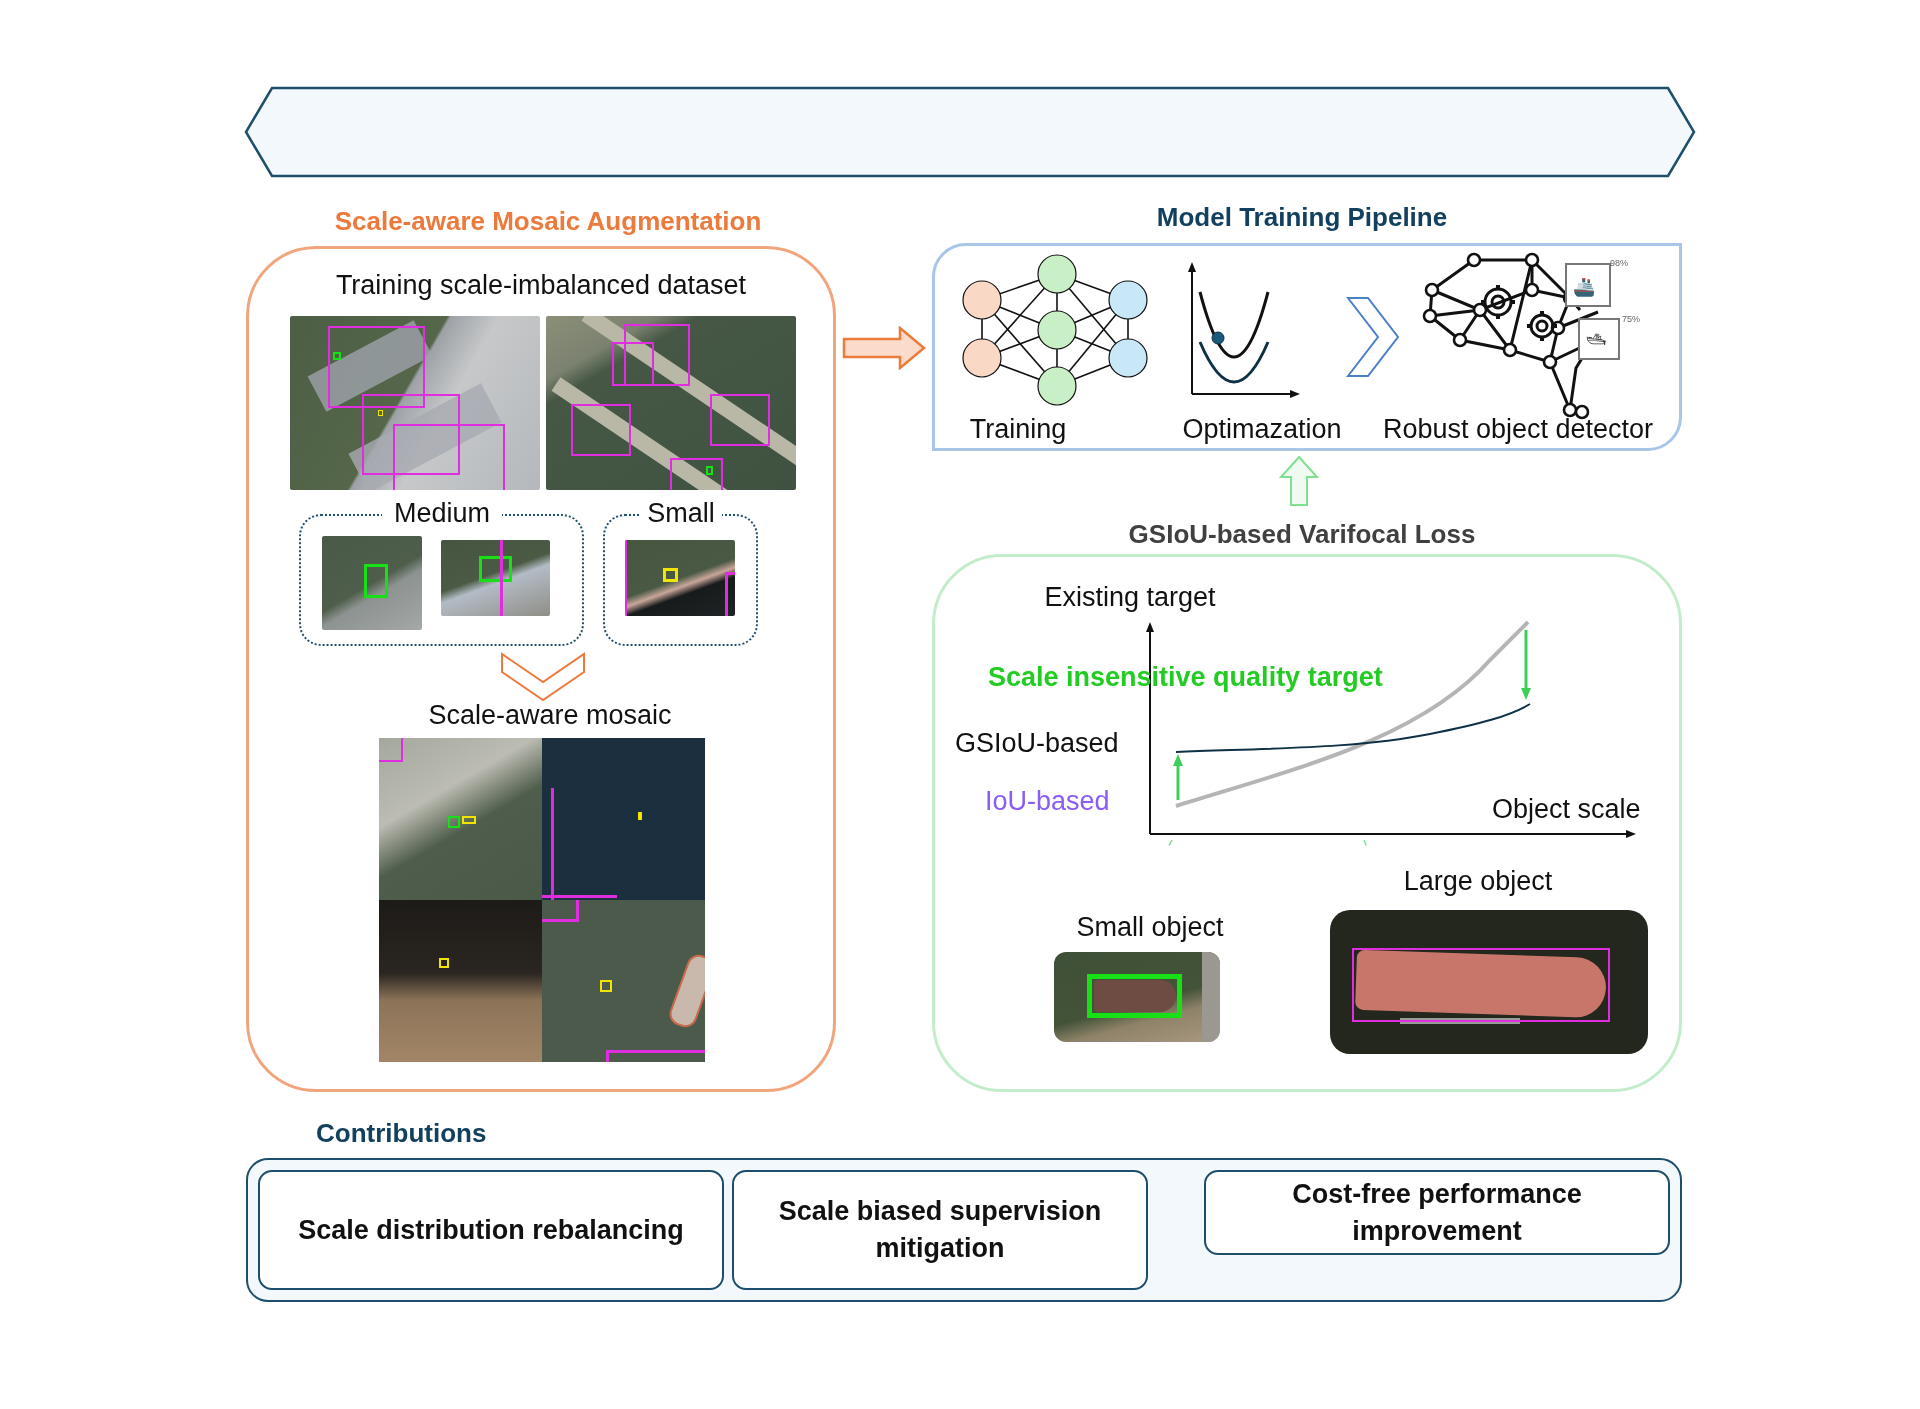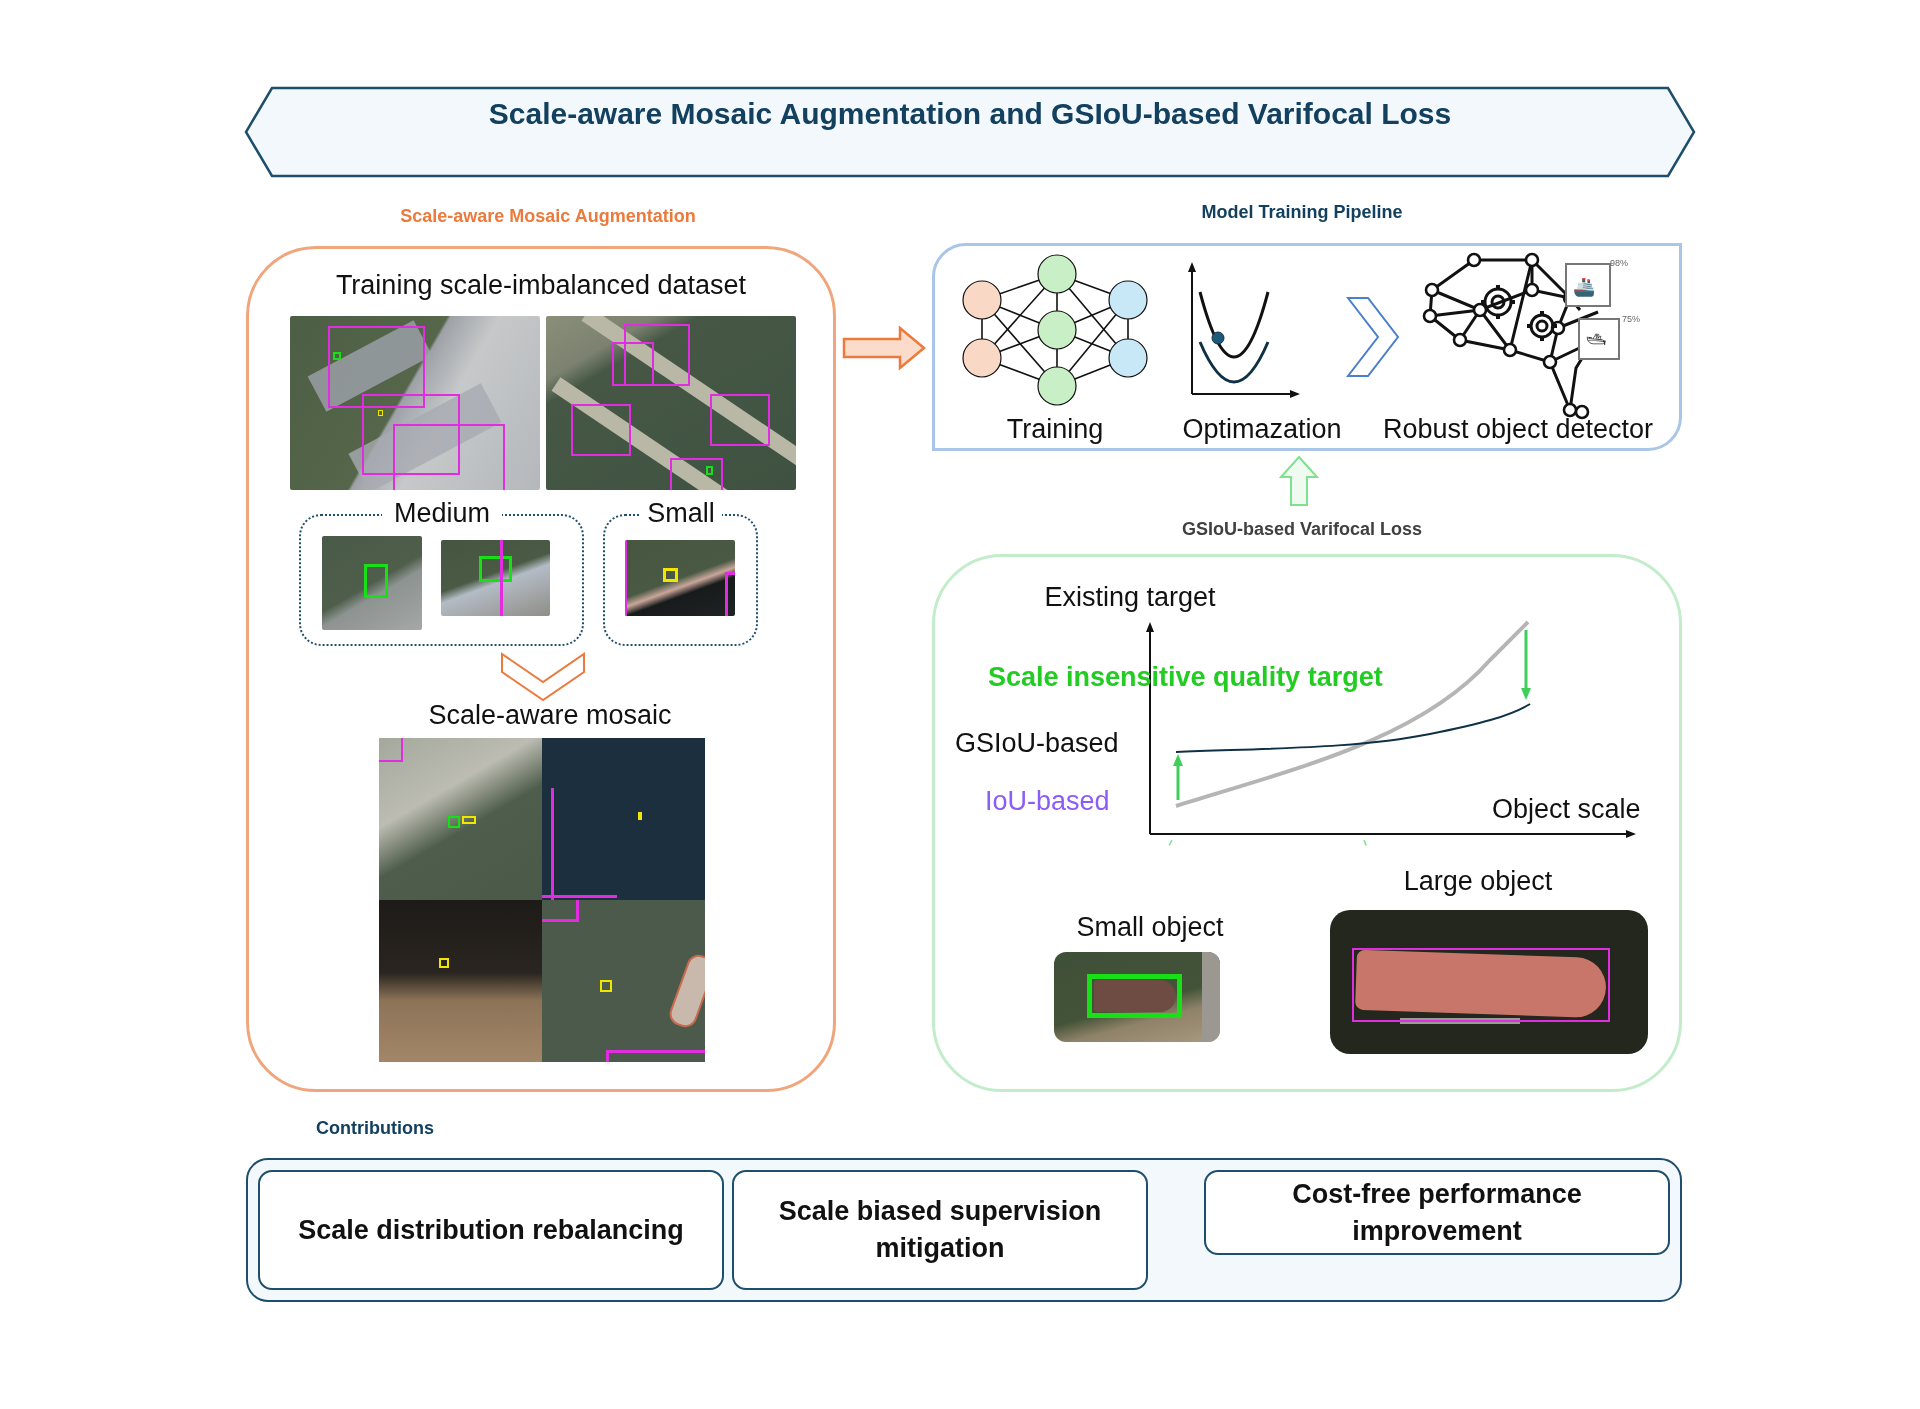--- a/index.html
+++ b/index.html
@@ -1,35 +1,34 @@
 <!DOCTYPE html>
 <html><head>
 <meta charset="utf-8">
 <style>
   html,body{margin:0;padding:0;background:#ffffff;}
   body{width:1920px;height:1409px;position:relative;overflow:hidden;font-family:"Liberation Sans",sans-serif;color:#111;}
   .abs{position:absolute;}
   .title-text{font-family:"Liberation Sans",sans-serif;font-weight:bold;color:#12405e;font-size:30px;text-align:center;line-height:40px;}
-  .sec-title{font-weight:bold;font-size:18px;text-align:center;white-space:nowrap;}
+  .sec-title{font-weight:bold;font-size:26px;text-align:center;white-space:nowrap;}
   .label{font-size:27px;color:#111;white-space:nowrap;text-align:center;}
   .sat{border-radius:2px;overflow:hidden;}
   .bbox{position:absolute;box-sizing:border-box;}
   .bb-m{border:2px solid #e02de0;}
   .bb-g{border:2px solid #17e017;}
   .bb-y{border:2px solid #f2e600;}
   .contrib-box{position:absolute;box-sizing:border-box;border:2px solid #1d4e6b;border-radius:14px;background:#fff;display:flex;align-items:center;justify-content:center;text-align:center;font-weight:bold;font-size:27px;line-height:37px;color:#111;padding:0 16px;}
 </style>
 </head>
 <body>
 
 <svg class="abs" style="left:244px;top:86px;" width="1452" height="92" viewBox="0 0 1452 92">
   <polygon points="28,2 1424,2 1450,46 1424,90 28,90 2,46" fill="#f3f8fd" stroke="#1d4e6b" stroke-width="2.5"></polygon>
 </svg>
 <div class="abs title-text" style="left:244px;top:94px;width:1452px;">
-  <div>Scale-aware Mosaic Augmentation and GSIoU-based Varifocal Loss</div>
 </div>
 
 <div class="abs sec-title" style="left:248px;top:206px;width:600px;color:#ec7a3c;">Scale-aware Mosaic Augmentation</div>
 <div class="abs" style="left:246px;top:246px;width:590px;height:846px;border:3px solid #f0a57c;border-radius:70px;box-sizing:border-box;"></div>
 
 <div class="abs label" style="left:246px;top:270px;width:590px;">Training scale-imbalanced dataset</div>
 
 <div class="abs sat" style="left:290px;top:316px;width:250px;height:174px;background:linear-gradient(120deg,#4c5e44 0%,#55664a 45%,#9ea2a7 46%,#c6c8c9 60%,#b4b8bc 100%);">
   <div class="abs" style="left:20px;top:30px;width:120px;height:40px;background:#9fa2ab;transform:rotate(-28deg);opacity:.8;"></div>
   <div class="abs" style="left:60px;top:100px;width:150px;height:44px;background:#a8aab2;transform:rotate(-28deg);opacity:.8;"></div>
@@ -124,21 +123,21 @@
   <g stroke="#111" stroke-width="1.2">
     <circle cx="22" cy="46" r="19" fill="#f9d9c6"></circle>
       <circle cx="22" cy="104" r="19" fill="#f9d9c6"></circle>
     <circle cx="97" cy="20" r="19" fill="#c9efc6"></circle>
       <circle cx="97" cy="76" r="19" fill="#c9efc6"></circle>
       <circle cx="97" cy="132" r="19" fill="#c9efc6"></circle>
     <circle cx="168" cy="46" r="19" fill="#c8e8f8"></circle>
       <circle cx="168" cy="104" r="19" fill="#c8e8f8"></circle>
   </g>
 </svg>
-<div class="abs label" style="left:990px;top:414px;width:130px;text-align:center;">Training</div>
+<div class="abs label" style="left:953px;top:414px;width:130px;text-align:center;">Training</div>
 
 <svg class="abs" style="left:1180px;top:262px;" width="120" height="136" viewBox="0 0 120 136">
   <line x1="12" y1="132" x2="12" y2="4" stroke="#111" stroke-width="2"></line>
   <polygon points="12,0 8,10 16,10" fill="#111"></polygon>
   <line x1="12" y1="132" x2="114" y2="132" stroke="#111" stroke-width="2"></line>
   <polygon points="120,132 110,128 110,136" fill="#111"></polygon>
   <path d="M20,30 Q54,160 88,30" fill="none" stroke="#111" stroke-width="3"></path>
   <path d="M20,80 Q54,160 88,80" fill="none" stroke="#0f3146" stroke-width="3"></path>
   <circle cx="38" cy="76" r="6" fill="#1c5a7a" stroke="#0f3146" stroke-width="1"></circle>
 </svg>

